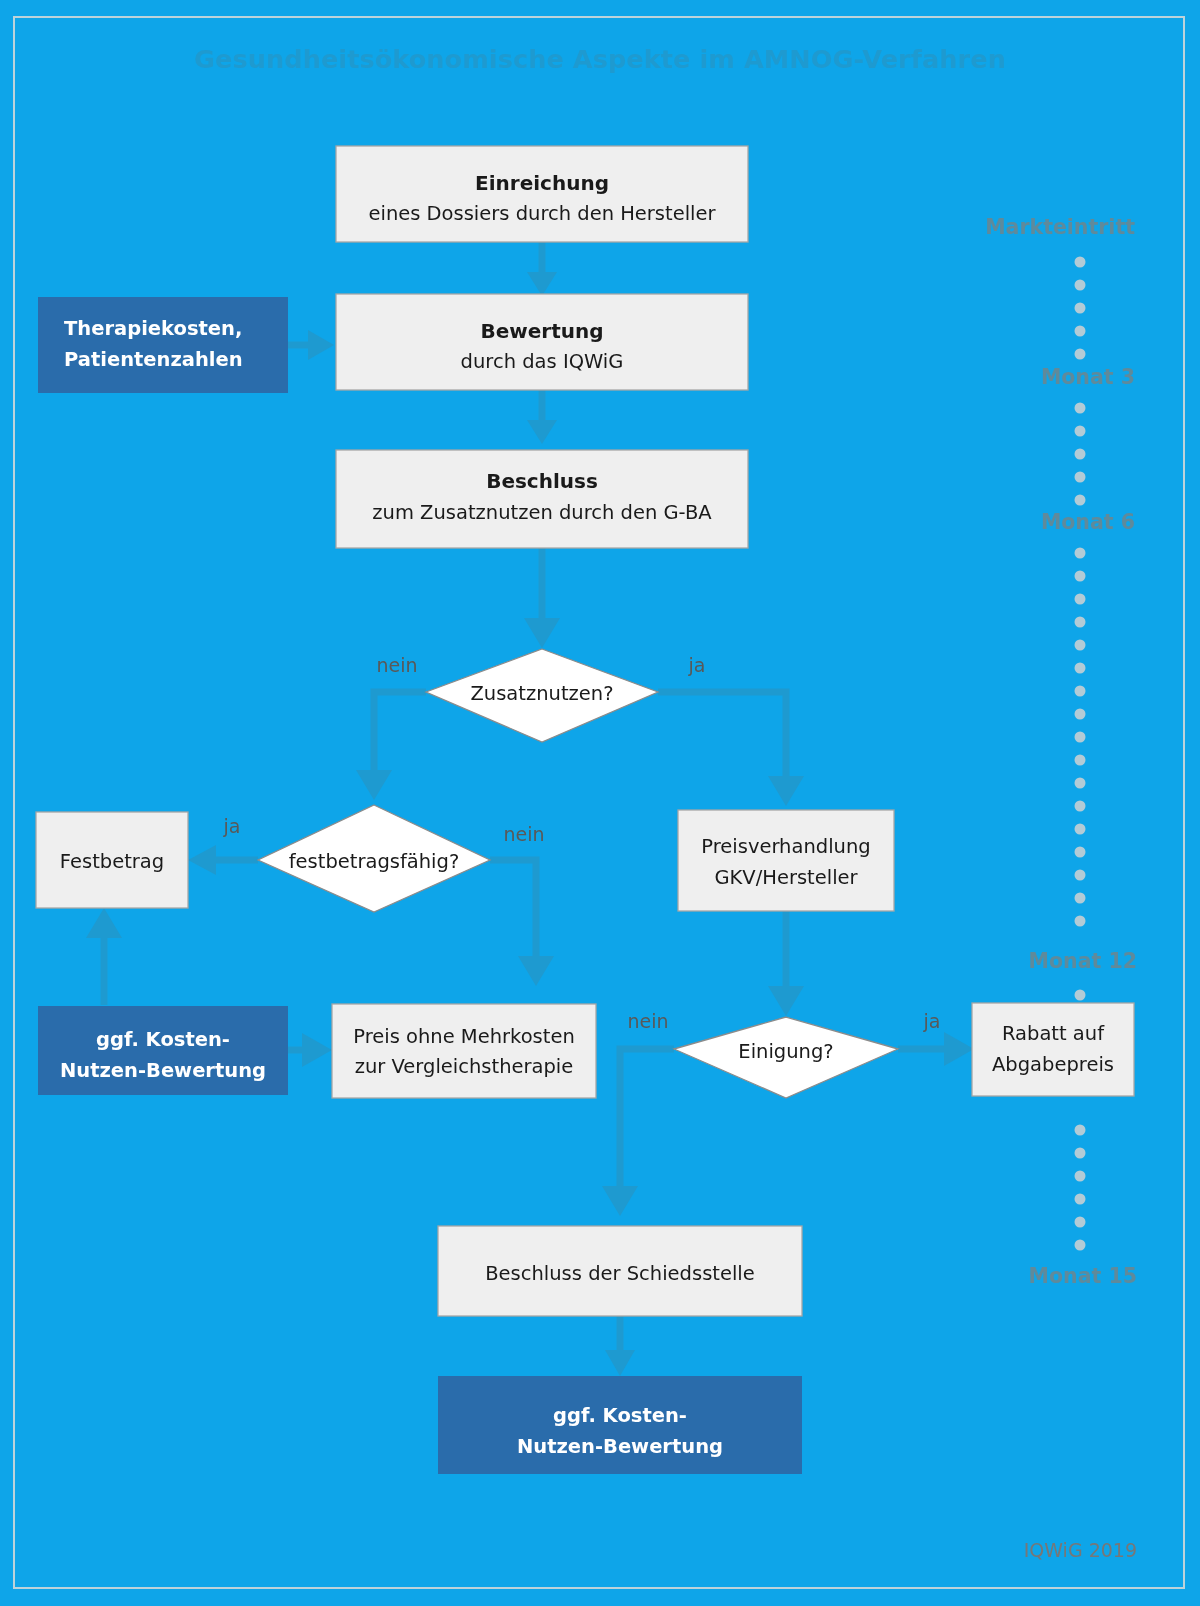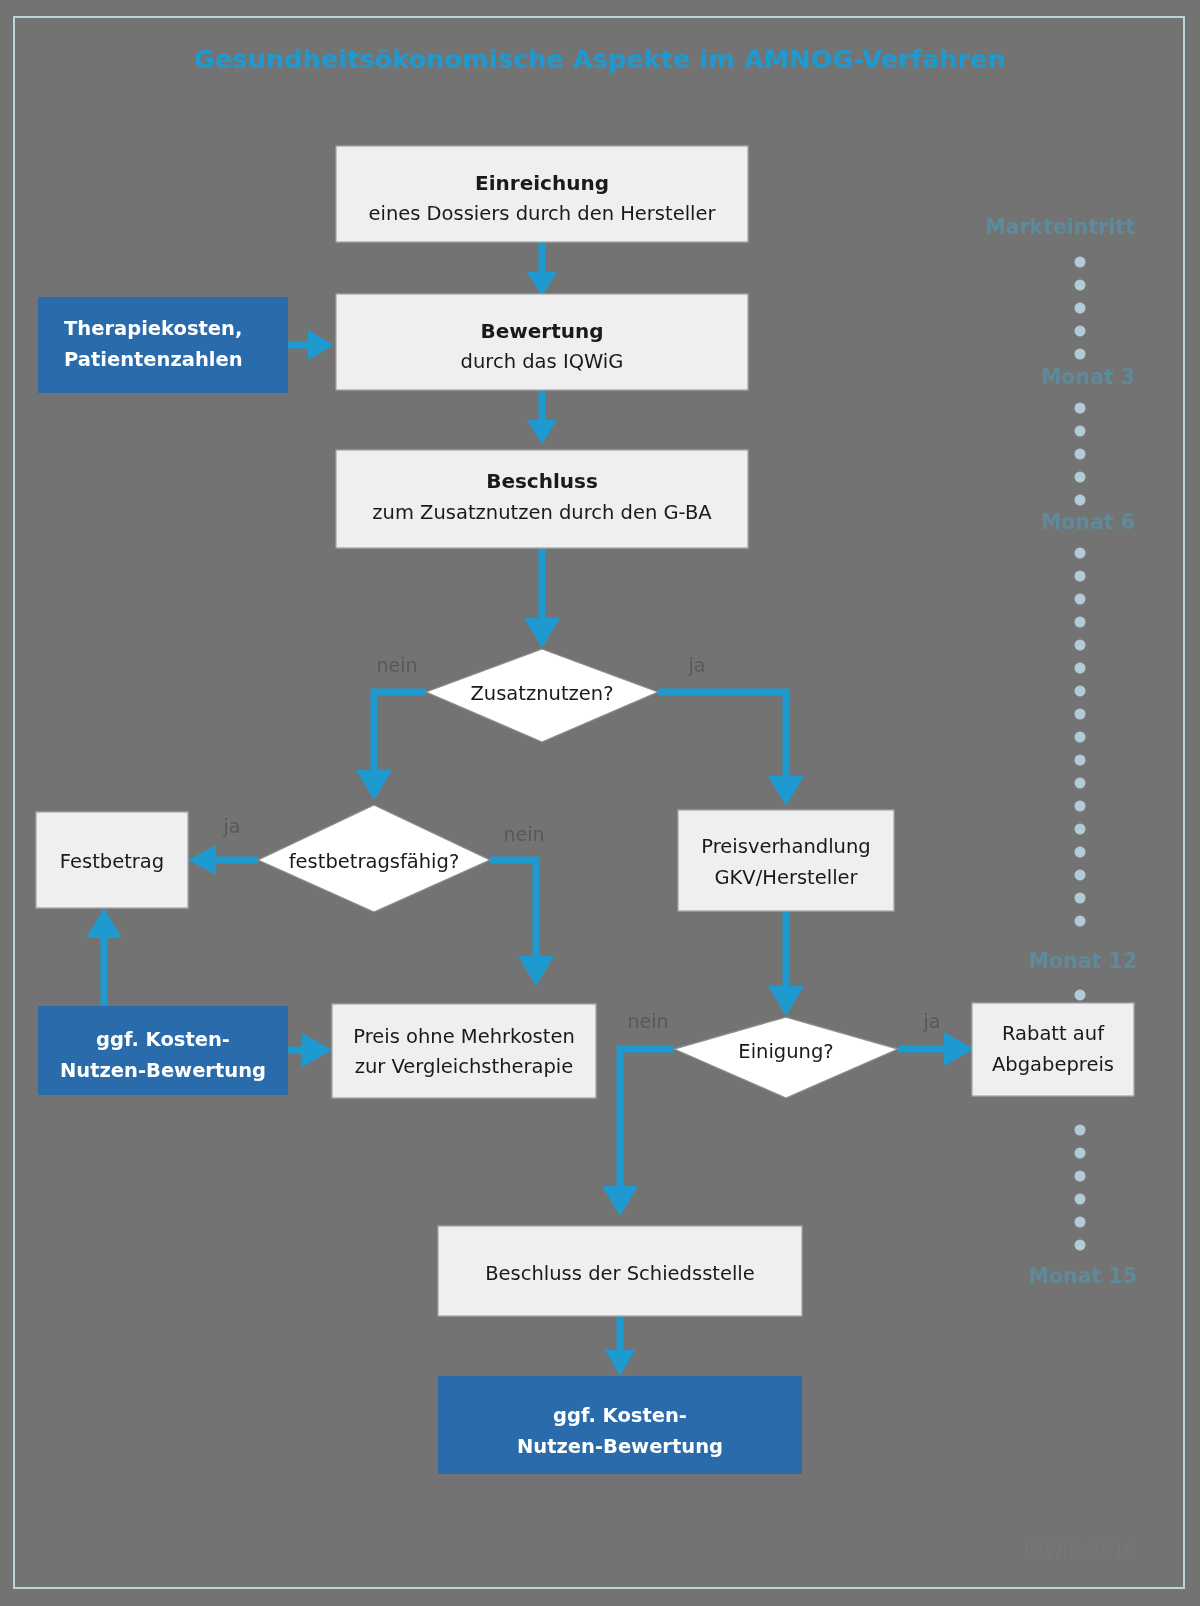--- a/index.html
+++ b/index.html
@@ -7,21 +7,21 @@
     padding: 0;
     background: #ffffff;
   }
   body {
     font-family: "DejaVu Sans", "Liberation Sans", sans-serif;
   }
   #page {
     position: relative;
     width: 1200px;
     height: 1606px;
-    background: #737373;
+    background: #0ea5e9;
     overflow: hidden;
   }
   #frame {
     position: absolute;
     left: 13px;
     top: 16px;
     width: 1172px;
     height: 1573px;
     border: 2px solid #bdd3da;
     box-sizing: border-box;

